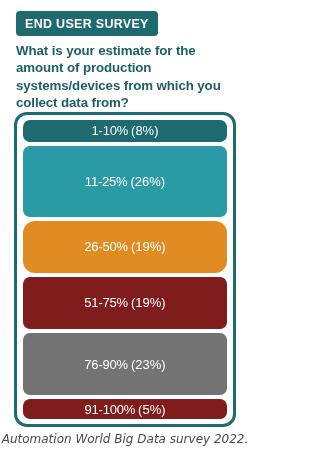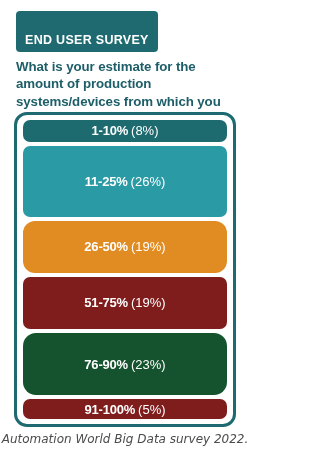--- a/index.html
+++ b/index.html
@@ -24,21 +24,21 @@
   .badge-row {
     padding: 11px 0 0 16px;
   }
   .badge {
     display: inline-block;
     background: #1e6a70;
     color: #ffffff;
     font-size: 12.5px;
     font-weight: bold;
     letter-spacing: 0.3px;
-    padding: 23px 9px 5px 9px;
+    padding: 7px 9px 5px 9px;
     border-radius: 4px;
     line-height: 1.05;
   }
   .question {
     margin: 6px 14px 0 16px;
     color: #1d5e68;
     font-size: 13.3px;
     font-weight: bold;
     line-height: 1.30;
     letter-spacing: -0.1px;
@@ -66,21 +66,21 @@
     justify-content: center;
     color: #ffffff;
     overflow: hidden;
   }
   .bar-label {
     font-size: 13px;
     white-space: nowrap;
     line-height: 1;
   }
   .bar-range {
-    font-weight: bold;
+    font-weight: normal;
     letter-spacing: -0.2px;
   }
   .bar-pct {
     font-weight: normal;
     margin-left: 3px;
   }
   .source {
     position: absolute;
     left: 0;
     right: 0;
@@ -109,21 +109,21 @@
       </div>
       <div class="bar" style="background: rgb(42, 154, 165); height: 72.54px; margin-bottom: 4px;">
         <span class="bar-label"><span class="bar-range">11-25%</span><span class="bar-pct">(26%)</span></span>
       </div>
       <div class="bar" style="background: rgb(224, 140, 34); height: 53.01px; margin-bottom: 4px; border-radius: 12px;">
         <span class="bar-label"><span class="bar-range">26-50%</span><span class="bar-pct">(19%)</span></span>
       </div>
       <div class="bar" style="background: #7f1d1d; height: 53.01px; margin-bottom: 4px;">
         <span class="bar-label"><span class="bar-range">51-75%</span><span class="bar-pct">(19%)</span></span>
       </div>
-      <div class="bar" style="background: #14532d; height: 64.17px; margin-bottom: 4px; border-radius: 13px;">
+      <div class="bar" style="background: #737373; height: 64.17px; margin-bottom: 4px;">
         <span class="bar-label"><span class="bar-range">76-90%</span><span class="bar-pct">(23%)</span></span>
       </div>
       <div class="bar" style="background: #7f1d1d; height: 20px;">
         <span class="bar-label"><span class="bar-range">91-100%</span><span class="bar-pct">(5%)</span></span>
       </div>
     </div>
 
   <div class="source">Automation World Big Data survey 2022.</div>
 
 </div>

